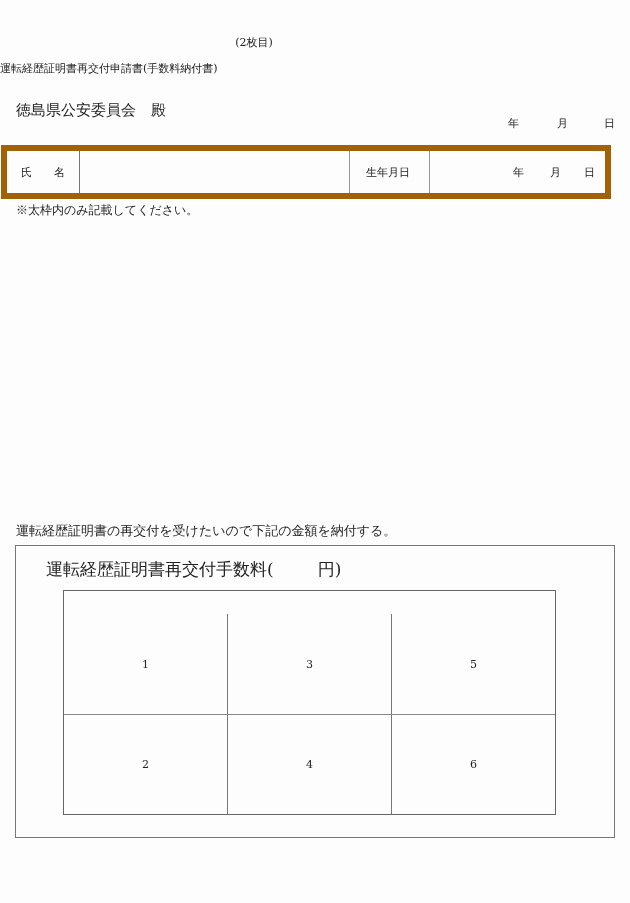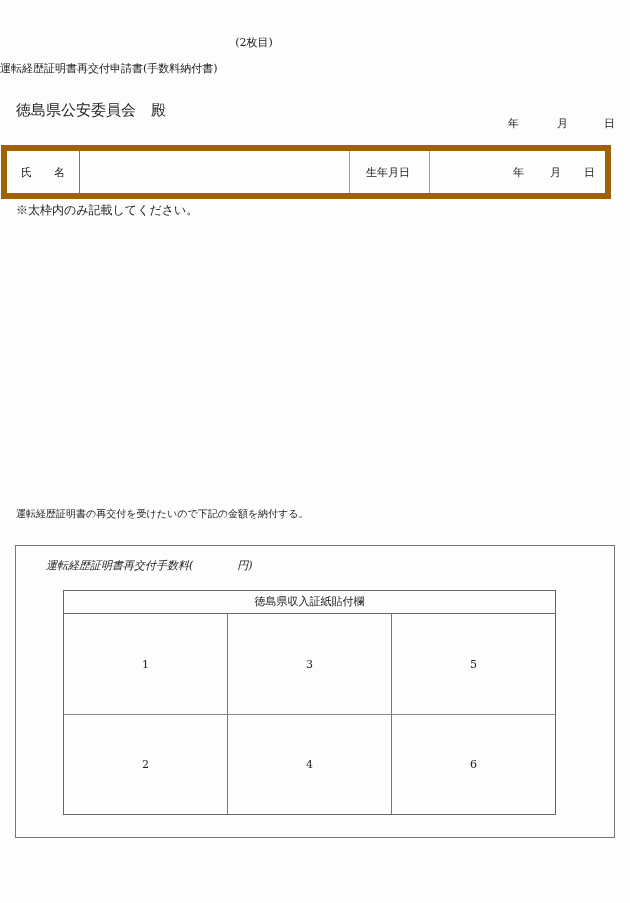--- a/index.html
+++ b/index.html
@@ -13,26 +13,26 @@
     .title { left: 0; width: 628px; top: 61px; font-size: 11px; }
     .addressee { left: 16px; top: 101px; font-size: 15px; }
     .date-row { top: 116px; font-size: 11px; }
     .name-table {
       left: 1px; top: 145px; width: 598px; height: 42px;
       border: 6px solid #a16207; box-sizing: content-box;
     }
     .name-table .cell { position: absolute; top: 0; height: 42px; display: flex; align-items: center; }
     .vline { position: absolute; top: 0; bottom: 0; width: 1px; background: #777; }
     .note { left: 16px; top: 202px; font-size: 12px; }
-    .statement { left: 16px; top: 507px; font-size: 10px; }
+    .statement { left: 16px; top: 522px; font-size: 13px; }
     .outer-box {
       left: 15px; top: 545px; width: 598px; height: 291px;
       border: 1px solid #777;
     }
-    .fee-line { left: 46px; top: 558px; font-size: 11px; font-style: italic; }
+    .fee-line { left: 46px; top: 558px; font-size: 17px; }
     .stamp-table {
       left: 63px; top: 590px; width: 491px; height: 223px;
       border: 1px solid #666;
     }
     .stamp-header {
       position: absolute; left: 0; right: 0; top: 0; height: 22px;
       border-bottom: 1px solid #666; text-align: center; line-height: 22px;
     }
     .stamp-cell {
       position: absolute; display: flex; align-items: center; justify-content: center;
@@ -67,21 +67,20 @@
 
 <div class="abs statement">運転経歴証明書の再交付を受けたいので下記の金額を納付する。</div>
 
 <div class="abs outer-box"></div>
 
 <div class="abs fee-line">
   <span>運転経歴証明書再交付手数料(</span><span style="display:inline-block; width:44px;"></span><span>円)</span>
 </div>
 
 <div class="abs stamp-table">
-  <div class="stamp-header">徳島県収入証紙貼付欄</div>
   <div class="vline" style="left:163px; top:23px;"></div>
   <div class="vline" style="left:327px; top:23px;"></div>
   <div class="hline" style="top:123px;"></div>
 
   <div class="stamp-cell" style="left:0; top:23px; width:163px; height:100px;">1</div>
   <div class="stamp-cell" style="left:0; top:124px; width:163px; height:99px;">2</div>
   <div class="stamp-cell" style="left:164px; top:23px; width:163px; height:100px;">3</div>
   <div class="stamp-cell" style="left:164px; top:124px; width:163px; height:99px;">4</div>
   <div class="stamp-cell" style="left:328px; top:23px; width:163px; height:100px;">5</div>
   <div class="stamp-cell" style="left:328px; top:124px; width:163px; height:99px;">6</div>

